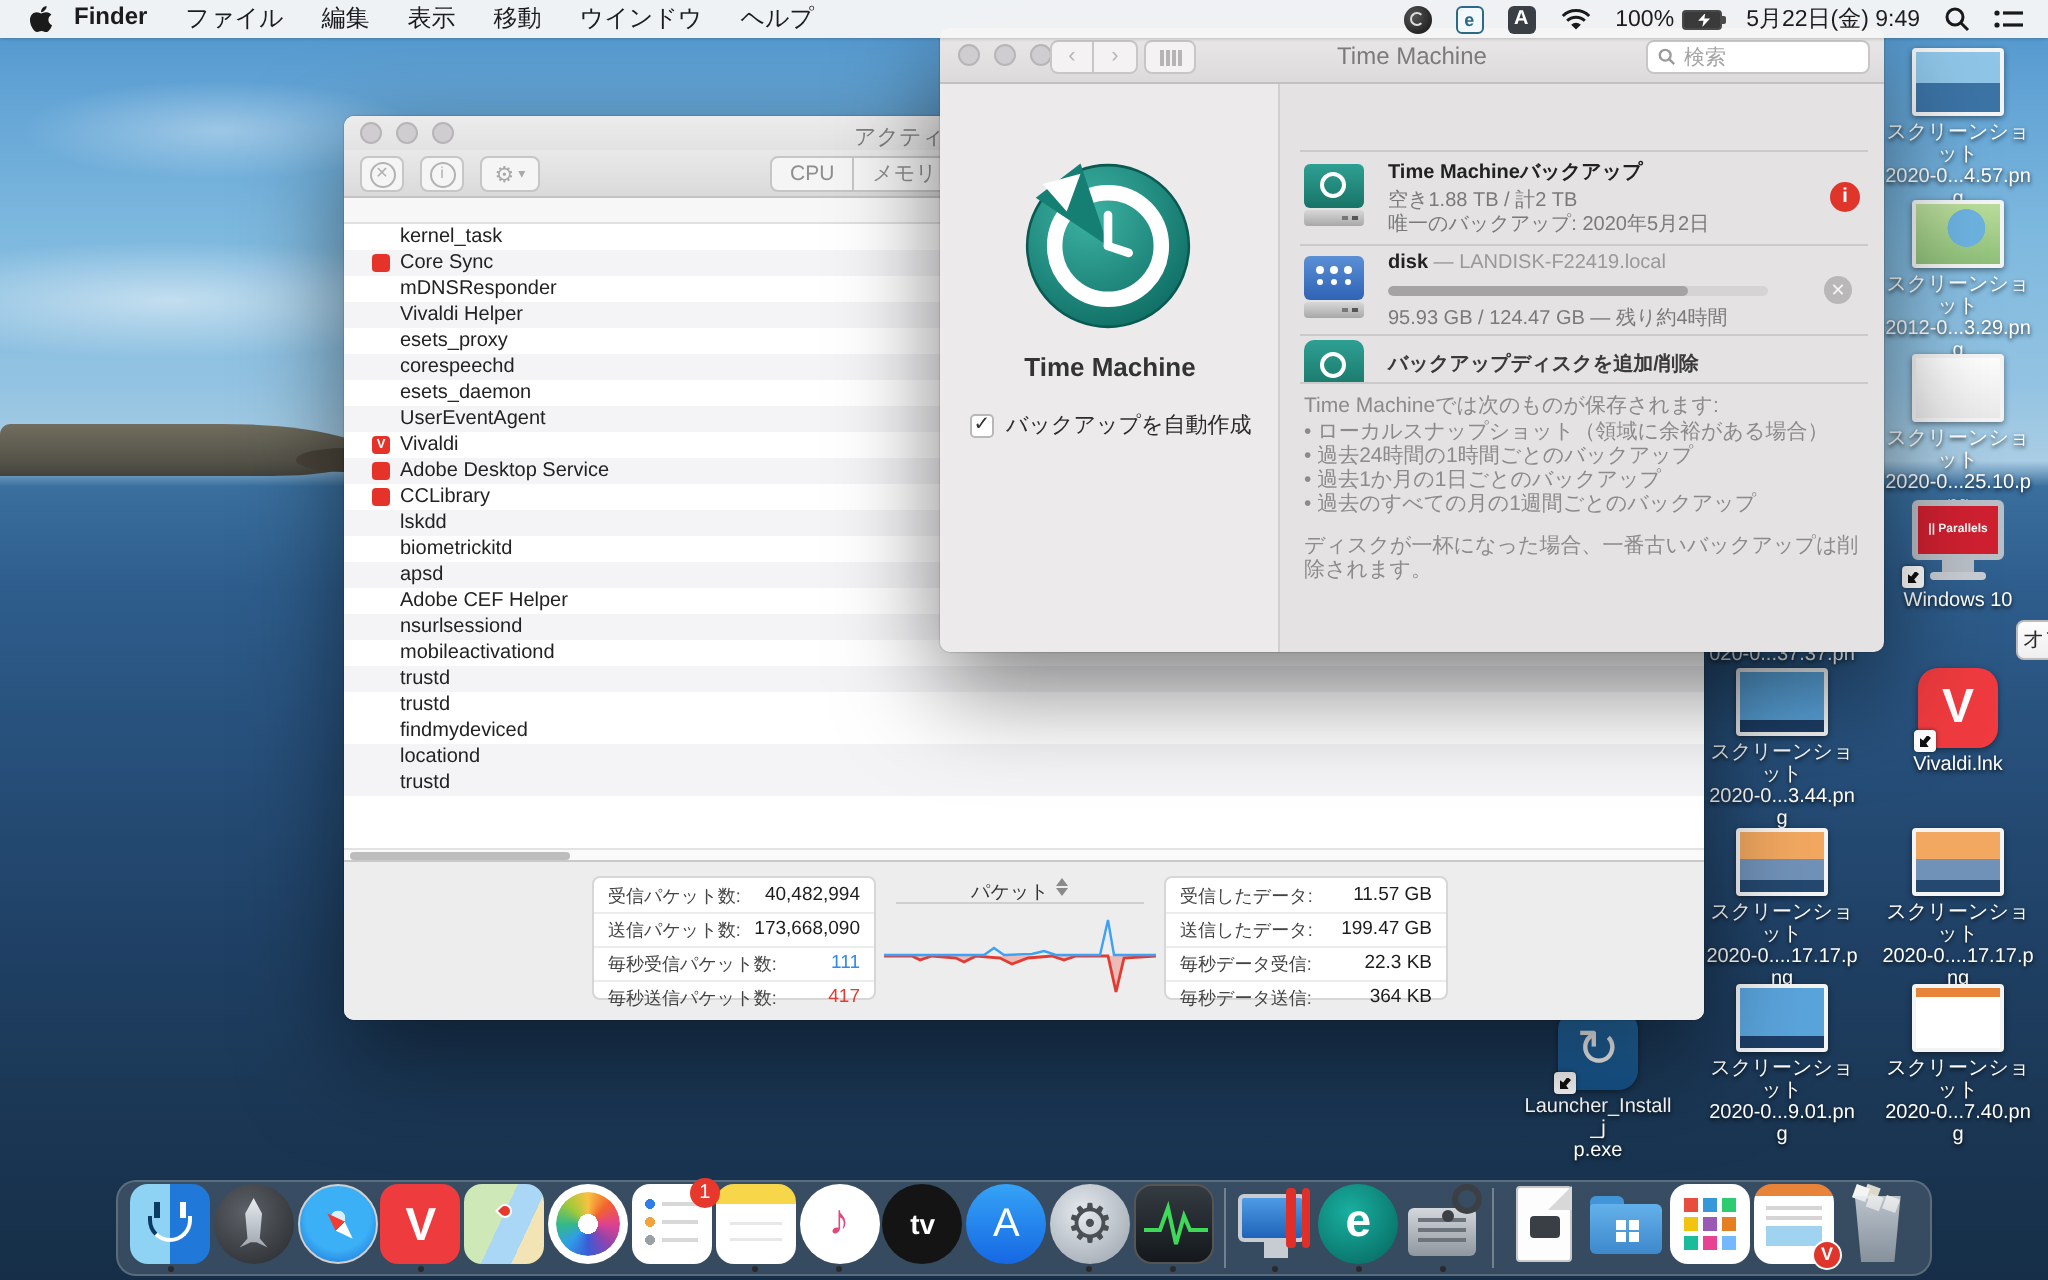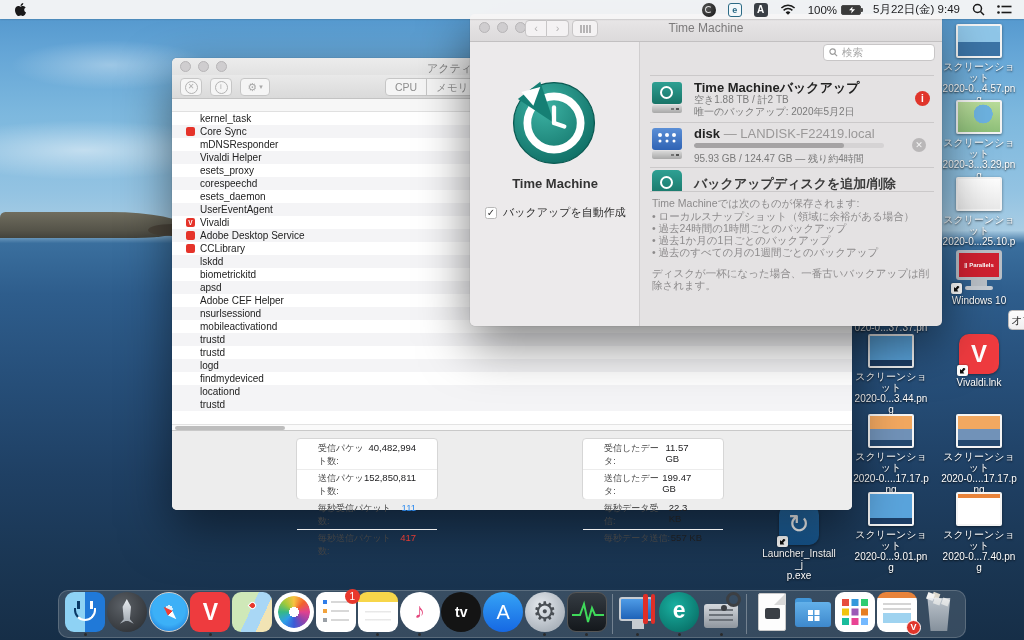--- a/index.html
+++ b/index.html
@@ -66,56 +66,56 @@
   .am-header { position:absolute; left:0; top:41px; width:100%; height:13px; background:#f7f7f7; border-bottom:1px solid #e0e0e0; }
   #process-list { position:absolute; left:0; top:54px; width:100%; height:312px; overflow:hidden; }
   .proc-row { height:13px; display:flex; align-items:center; font-size:10px; color:#222; }
   .proc-row.alt { background:#f4f4f6; }
   .proc-icon { width:9px; height:9px; margin:0 5px 0 14px; border-radius:2px; flex:none; }
   .proc-icon.adobe,.proc-icon.vivaldi { background:#e5332a; color:#fff; font-size:6.5px; font-weight:bold; text-align:center; line-height:9px; }
   .am-hscroll { position:absolute; left:0; top:366px; width:100%; height:6px; background:#fafafa; border-top:1px solid #e3e3e3; }
   .am-hthumb { position:absolute; left:3px; top:1px; width:110px; height:4px; background:#bdbdbd; border-radius:2px; }
   .am-bottom { position:absolute; left:0; top:372px; width:100%; height:80px; background:#ededed; border-top:1px solid #c9c9c9; border-radius:0 0 5px 5px; }
   .stat-box { position:absolute; top:7px; width:142px; height:62px; background:#fff; border:1px solid #d6d6d6; border-radius:4px; padding:1px 0; }
-  .stat-row { display:flex; justify-content:space-between; padding:2px 21px 1px; border-bottom:1px solid #ececec; }
+  .stat-row { display:flex; justify-content:space-between; padding:2px 7px 1px; border-bottom:1px solid #ececec; }
   .stat-row:last-child { border-bottom:none; }
   .stat-label { font-size:9px; color:#444; }
   .stat-value { font-size:9.5px; color:#111; }
   .graph-box { position:absolute; left:270px; top:7px; width:136px; height:62px; }
   .graph-head { text-align:center; font-size:9.5px; color:#333; padding-top:1px; border-bottom:1px solid #cfcfcf; margin:0 6px; height:14px; }
   .sorter { display:inline-block; vertical-align:1px; margin-left:4px; }
   .sorter i { display:block; width:0; height:0; border-left:3px solid transparent; border-right:3px solid transparent; }
   .sorter .up { border-bottom:4px solid #8a8a8a; margin-bottom:1px; }
   .sorter .dn { border-top:4px solid #8a8a8a; }
 
   
   #tm { left:470px; top:14px; width:472px; height:312px; background:#e4e2e3; z-index:30; }
   .tm-title { position:absolute; left:0; top:0; width:100%; height:28px; background:linear-gradient(#ebe9ea,#dcdadb); border-bottom:1px solid #c2c0c1; border-radius:5px 5px 0 0; }
   .tm-title-text { position:absolute; left:0; right:0; top:7px; text-align:center; font-size:12px; color:#7c7a7b; }
   .navbtn { position:absolute; top:6px; width:22px; height:17px; background:#f4f2f3; border:1px solid #c8c6c7; color:#b5b3b4; font-size:11px; text-align:center; line-height:15px; }
   .gridbtn { position:absolute; left:102px; top:6px; width:26px; height:17px; background:#f4f2f3; border:1px solid #c8c6c7; border-radius:4px; display:flex; align-items:center; justify-content:center; }
   .gridglyph { width:11px; height:8px; background-image:repeating-linear-gradient(90deg,#b0aeaf 0 2px,transparent 2px 3px),repeating-linear-gradient(0deg,#b0aeaf 0 2px,transparent 2px 3px); background-blend-mode:multiply; opacity:.9; -webkit-mask:repeating-linear-gradient(90deg,#000 0 2px,transparent 2px 3px); }
-  .tm-search { position:absolute; right:7px; top:6px; width:112px; height:17px; background:#fff; border:1px solid #c8c6c7; border-radius:4px; display:flex; align-items:center; padding:0 5px; gap:4px;margin-top:24px; }
+  .tm-search { position:absolute; right:7px; top:6px; width:112px; height:17px; background:#fff; border:1px solid #c8c6c7; border-radius:4px; display:flex; align-items:center; padding:0 5px; gap:4px; }
   .tm-search span { font-size:10.5px; color:#a5a5a5; }
   .tm-left { position:absolute; left:0; top:28px; width:170px; height:284px; background:#eceaeb; border-right:1px solid #d0cecf; border-radius:0 0 0 5px; }
   .tm-bigicon { position:absolute; left:41px; top:38px; width:86px; height:86px; }
   .tm-applabel { position:absolute; left:0; width:170px; top:134px; text-align:center; font-size:13px; font-weight:bold; color:#333; }
   .cb { width:12px; height:12px; background:#fff; border:1px solid #b8b8b8; border-radius:2.5px; display:inline-flex; align-items:center; justify-content:center; font-size:10px; color:#333; flex:none; }
   .tm-autorow { position:absolute; left:15px; top:163px; display:flex; gap:6px; align-items:center; font-size:11px; color:#2b2b2b; }
   .tm-right { position:absolute; left:170px; top:28px; width:302px; height:284px; }
   .tm-div { position:absolute; left:10px; right:8px; height:1px; background:#cbc9ca; }
   .disk-ic { position:absolute; left:12px; width:30px; }
   .disk-top { width:30px; height:22px; border-radius:3px; position:relative; }
   .disk-top.teal { background:linear-gradient(#2ea093,#187467); }
   .disk-top.blue { background:linear-gradient(#5b8fd6,#2f63b4); }
   .disk-top .ring { position:absolute; left:8px; top:4px; width:13px; height:13px; border:2px solid #fff; border-radius:50%; }
   .disk-top .ppl { position:absolute; left:6px; top:5px; width:4px; height:4px; background:#fff; border-radius:50%; box-shadow:7px 0 0 #fff,14px 0 0 #fff,0 6px 0 -0.5px #fff,7px 6px 0 -0.5px #fff,14px 6px 0 -0.5px #fff; }
   .disk-base { width:30px; height:8px; margin-top:1px; background:linear-gradient(#d8d8d8,#a8a8a8); border-radius:2px; position:relative; }
   .disk-base:after { content:""; position:absolute; right:3px; top:3px; width:3px; height:2px; background:#555; box-shadow:-5px 0 0 #777; }
-  .tm-row-title { position:absolute; left:54px; font-size:13px; font-weight:bold; color:#222; }
+  .tm-row-title { position:absolute; left:54px; font-size:10px; font-weight:bold; color:#222; }
   .tm-row-sub { position:absolute; left:54px; font-size:10px; color:#7a7a7a; }
   .badge-i { position:absolute; width:15px; height:15px; border-radius:50%; background:#e0352b; color:#fff; font-size:10px; font-weight:bold; text-align:center; line-height:15px; }
   .badge-x { position:absolute; width:14px; height:14px; border-radius:50%; background:#b9b7b8; color:#f4f4f4; font-size:9px; text-align:center; line-height:14px; }
   .pbar { position:absolute; left:54px; width:190px; height:5px; background:#d5d3d4; border-radius:3px; overflow:hidden; }
   .pbar > div { height:100%; background:#a5a3a4; border-radius:3px; }
   .tm-desc { position:absolute; left:12px; right:10px; font-size:10.5px; color:#8c8a8b; line-height:12px; }
   .tm-bottom-row { position:absolute; left:12px; top:272px; display:flex; align-items:center; gap:6px; font-size:11px; color:#2b2b2b; }
   .opt-btn { position:absolute; left:368px; top:268px; width:72px; height:20px; background:linear-gradient(#fdfdfd,#f0eff0); border:1px solid #bcbaba; border-radius:4px; font-size:11px; color:#2b2b2b; text-align:center; line-height:18px; }
 
   
@@ -186,21 +186,21 @@
         <div class="thumb thumb-island"></div>
         <div class="desk-label">
           <div>スクリーンショット</div>
           <div>2020-0...4.57.png</div>
         </div>
       </div>
       <div class="desk-cell" style="left: 940px; top: 100px;">
         <div class="thumb thumb-map"></div>
         <div class="desk-label">
           <div>スクリーンショット</div>
-          <div>2020-3...3.29.png</div>
+          <div>2012-0...3.29.png</div>
         </div>
       </div>
       <div class="desk-cell" style="left: 940px; top: 177px;">
         <div class="thumb thumb-light"></div>
         <div class="desk-label">
           <div>スクリーンショット</div>
           <div>2020-0...25.10.png</div>
         </div>
       </div>
       <div class="desk-cell" style="left: 940px; top: 250px;">
@@ -364,24 +364,20 @@
           <span>mobileactivationd</span>
         </div>
         <div class="proc-row alt">
           <span class="proc-icon"></span>
           <span>trustd</span>
         </div>
         <div class="proc-row">
           <span class="proc-icon"></span>
           <span>trustd</span>
         </div>
-        <div class="proc-row alt">
-          <span class="proc-icon"></span>
-          <span>logd</span>
-        </div>
         <div class="proc-row">
           <span class="proc-icon"></span>
           <span>findmydeviced</span>
         </div>
         <div class="proc-row alt">
           <span class="proc-icon"></span>
           <span>locationd</span>
         </div>
         <div class="proc-row alt">
           <span class="proc-icon"></span>
@@ -392,47 +388,55 @@
         <div class="am-hthumb"></div>
       </div>
     <div class="am-bottom">
       <div class="stat-box" style="left:124px;" id="stats-left">
           <div class="stat-row">
             <span class="stat-label">受信パケット数:</span>
             <span class="stat-value" style="color: rgb(29, 29, 31);">40,482,994</span>
           </div>
           <div class="stat-row">
             <span class="stat-label">送信パケット数:</span>
-            <span class="stat-value" style="color: rgb(29, 29, 31);">152,850,811</span>
+            <span class="stat-value" style="color: rgb(29, 29, 31);">173,668,090</span>
           </div>
           <div class="stat-row">
             <span class="stat-label">毎秒受信パケット数:</span>
             <span class="stat-value" style="color: rgb(46, 139, 239);">111</span>
           </div>
           <div class="stat-row">
             <span class="stat-label">毎秒送信パケット数:</span>
             <span class="stat-value" style="color: rgb(226, 59, 50);">417</span>
           </div>
         </div>
+      <div class="graph-box">
+        <div class="graph-head"><span>パケット</span><span class="sorter"><i class="up"></i><i class="dn"></i></span></div>
+        <svg width="136" height="46" viewBox="0 0 136 46">
+          <path d="M0,26 L14,26 18,28 24,26 36,27 40,29 46,26 58,27 64,30 72,27 84,26 90,28 96,26 104,26 112,26 116,44 120,27 136,26 L136,26 Z" fill="rgba(235,70,60,0.30)" stroke="none"></path>
+          <path d="M0,26 L14,26 18,28 24,26 36,27 40,29 46,26 58,27 64,30 72,27 84,26 90,28 96,26 104,26 112,26 116,44 120,27 136,26" fill="none" stroke="#e23b32" stroke-width="1.4"></path>
+          <path d="M0,25.5 L50,25.5 55,22 60,25.5 74,25 80,23.5 86,25.5 108,25.5 112,8 115,25.5 136,25.5" fill="none" stroke="#3da1f5" stroke-width="1.2"></path>
+        </svg>
+      </div>
       <div class="stat-box" style="left:410px;" id="stats-right">
           <div class="stat-row">
             <span class="stat-label">受信したデータ:</span>
             <span class="stat-value" style="color: rgb(29, 29, 31);">11.57 GB</span>
           </div>
           <div class="stat-row">
             <span class="stat-label">送信したデータ:</span>
             <span class="stat-value" style="color: rgb(29, 29, 31);">199.47 GB</span>
           </div>
           <div class="stat-row">
             <span class="stat-label">毎秒データ受信:</span>
             <span class="stat-value" style="color: rgb(29, 29, 31);">22.3 KB</span>
           </div>
           <div class="stat-row">
             <span class="stat-label">毎秒データ送信:</span>
-            <span class="stat-value" style="color: rgb(29, 29, 31);">557 KB</span>
+            <span class="stat-value" style="color: rgb(29, 29, 31);">364 KB</span>
           </div>
         </div>
     </div>
   </div>
 
   <div id="tm" class="window">
     <div class="tm-title">
       <div class="tl-group" style="left:9px; top:8px;">
         <span class="tl"></span>
         <span class="tl"></span>
@@ -531,20 +535,29 @@
 
     </div>
   </div>
 
   <div id="menubar">
     <span class="apple">
       <svg width="13" height="15" viewBox="0 0 384 512">
           <path fill="#1a1a1a" d="M318.7 268.7c-.2-36.7 16.4-64.4 50-84.8-18.8-26.9-47.2-41.7-84.7-44.6-35.5-2.8-74.3 20.7-88.5 20.7-15 0-49.4-19.7-76.4-19.7C63.3 141.2 4 184.8 4 273.5q0 39.3 14.4 81.2c12.8 36.7 59 126.7 107.2 125.2 25.2-.6 43-17.9 75.8-17.9 31.8 0 48.3 17.9 76.4 17.9 48.6-.7 90.4-82.5 102.6-119.3-65.2-30.7-61.7-90-61.7-91.9zm-56.6-164.2c27.3-32.4 24.8-61.9 24-72.5-24.1 1.4-52 16.4-67.9 34.9-17.5 19.8-27.8 44.3-25.6 71.9 26.1 2 49.9-11.4 69.5-34.3z"></path>
         </svg>
     </span>
+    <div id="menu-left">
+        <span class="menu-item bold">Finder</span>
+        <span class="menu-item">ファイル</span>
+        <span class="menu-item">編集</span>
+        <span class="menu-item">表示</span>
+        <span class="menu-item">移動</span>
+        <span class="menu-item">ウインドウ</span>
+        <span class="menu-item">ヘルプ</span>
+      </div>
     <div id="menu-right">
       <span class="st-ic eset-st"></span>
       <span class="st-ic e-st">e</span>
       <span class="st-ic a-st">A</span>
       <span class="st-ic">
         <svg width="16" height="12" viewBox="0 0 16 12">
             <path d="M8 10.8 L5.6 8.4 a3.4 3.4 0 0 1 4.8 0 Z" fill="#1a1a1a"></path>
             <path d="M3.6 6.4 a6.2 6.2 0 0 1 8.8 0" fill="none" stroke="#1a1a1a" stroke-width="1.5"></path>
             <path d="M1.4 4.0 a9.3 9.3 0 0 1 13.2 0" fill="none" stroke="#1a1a1a" stroke-width="1.5"></path>
           </svg>

